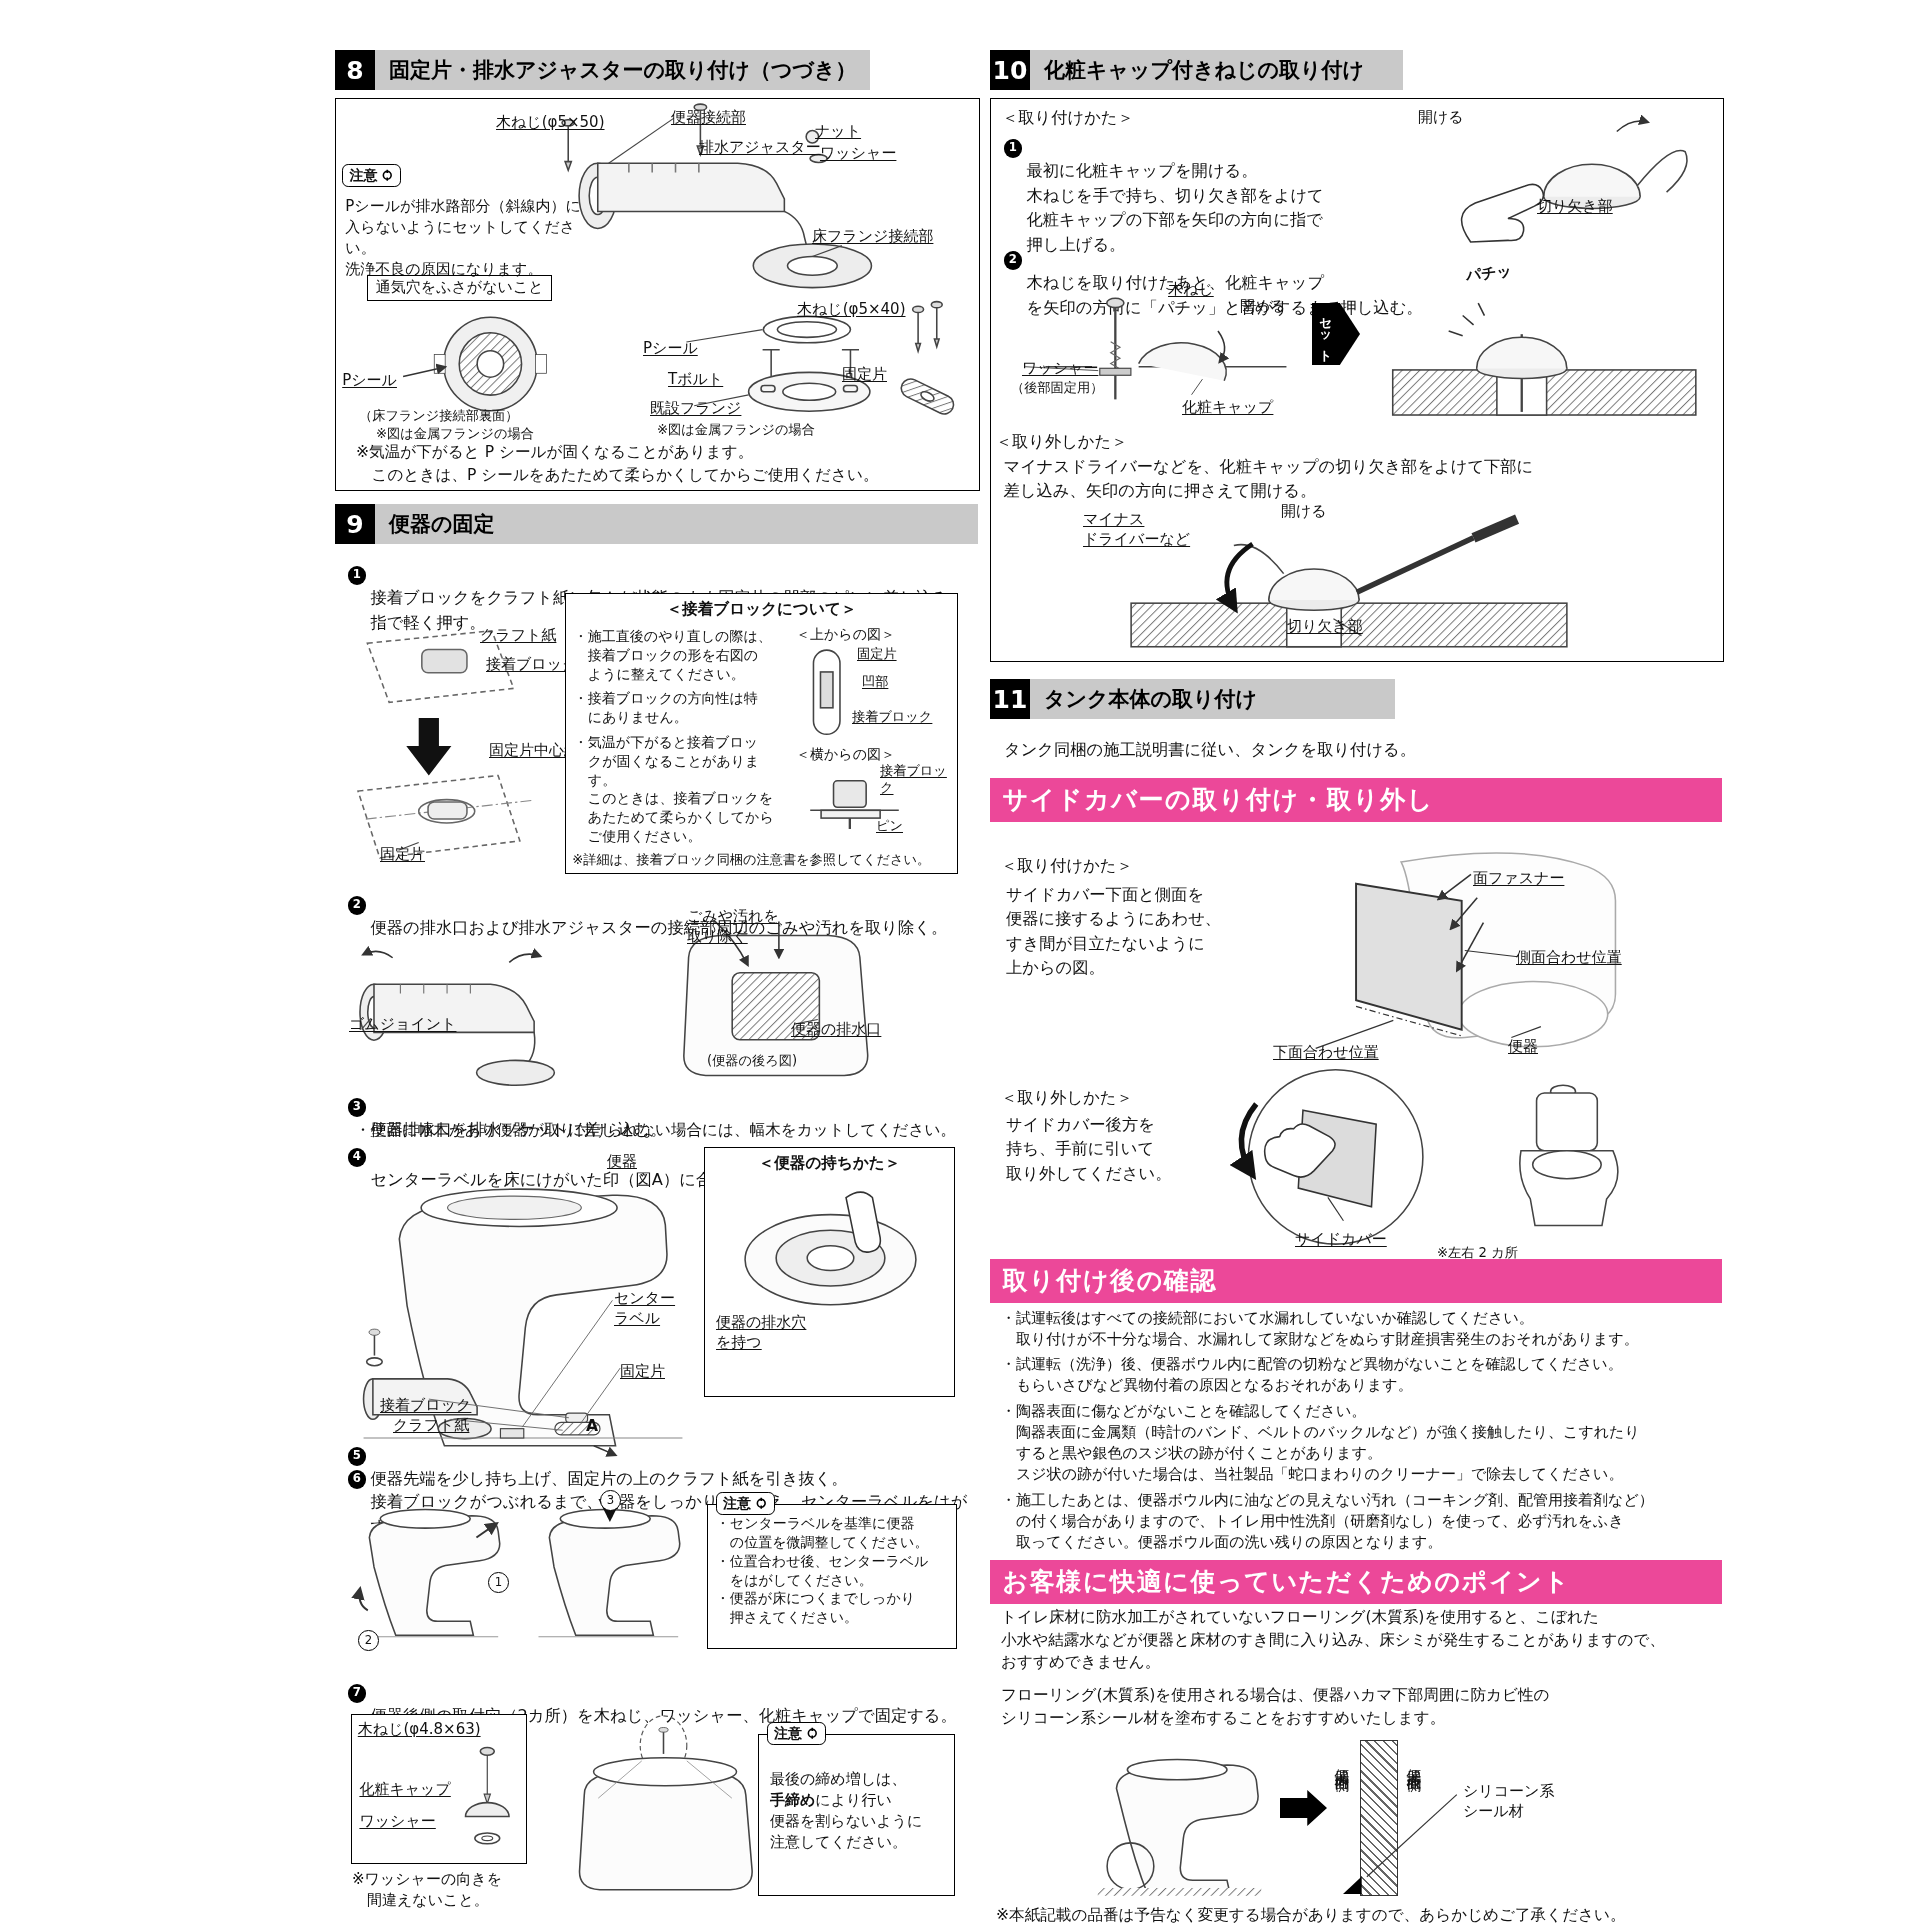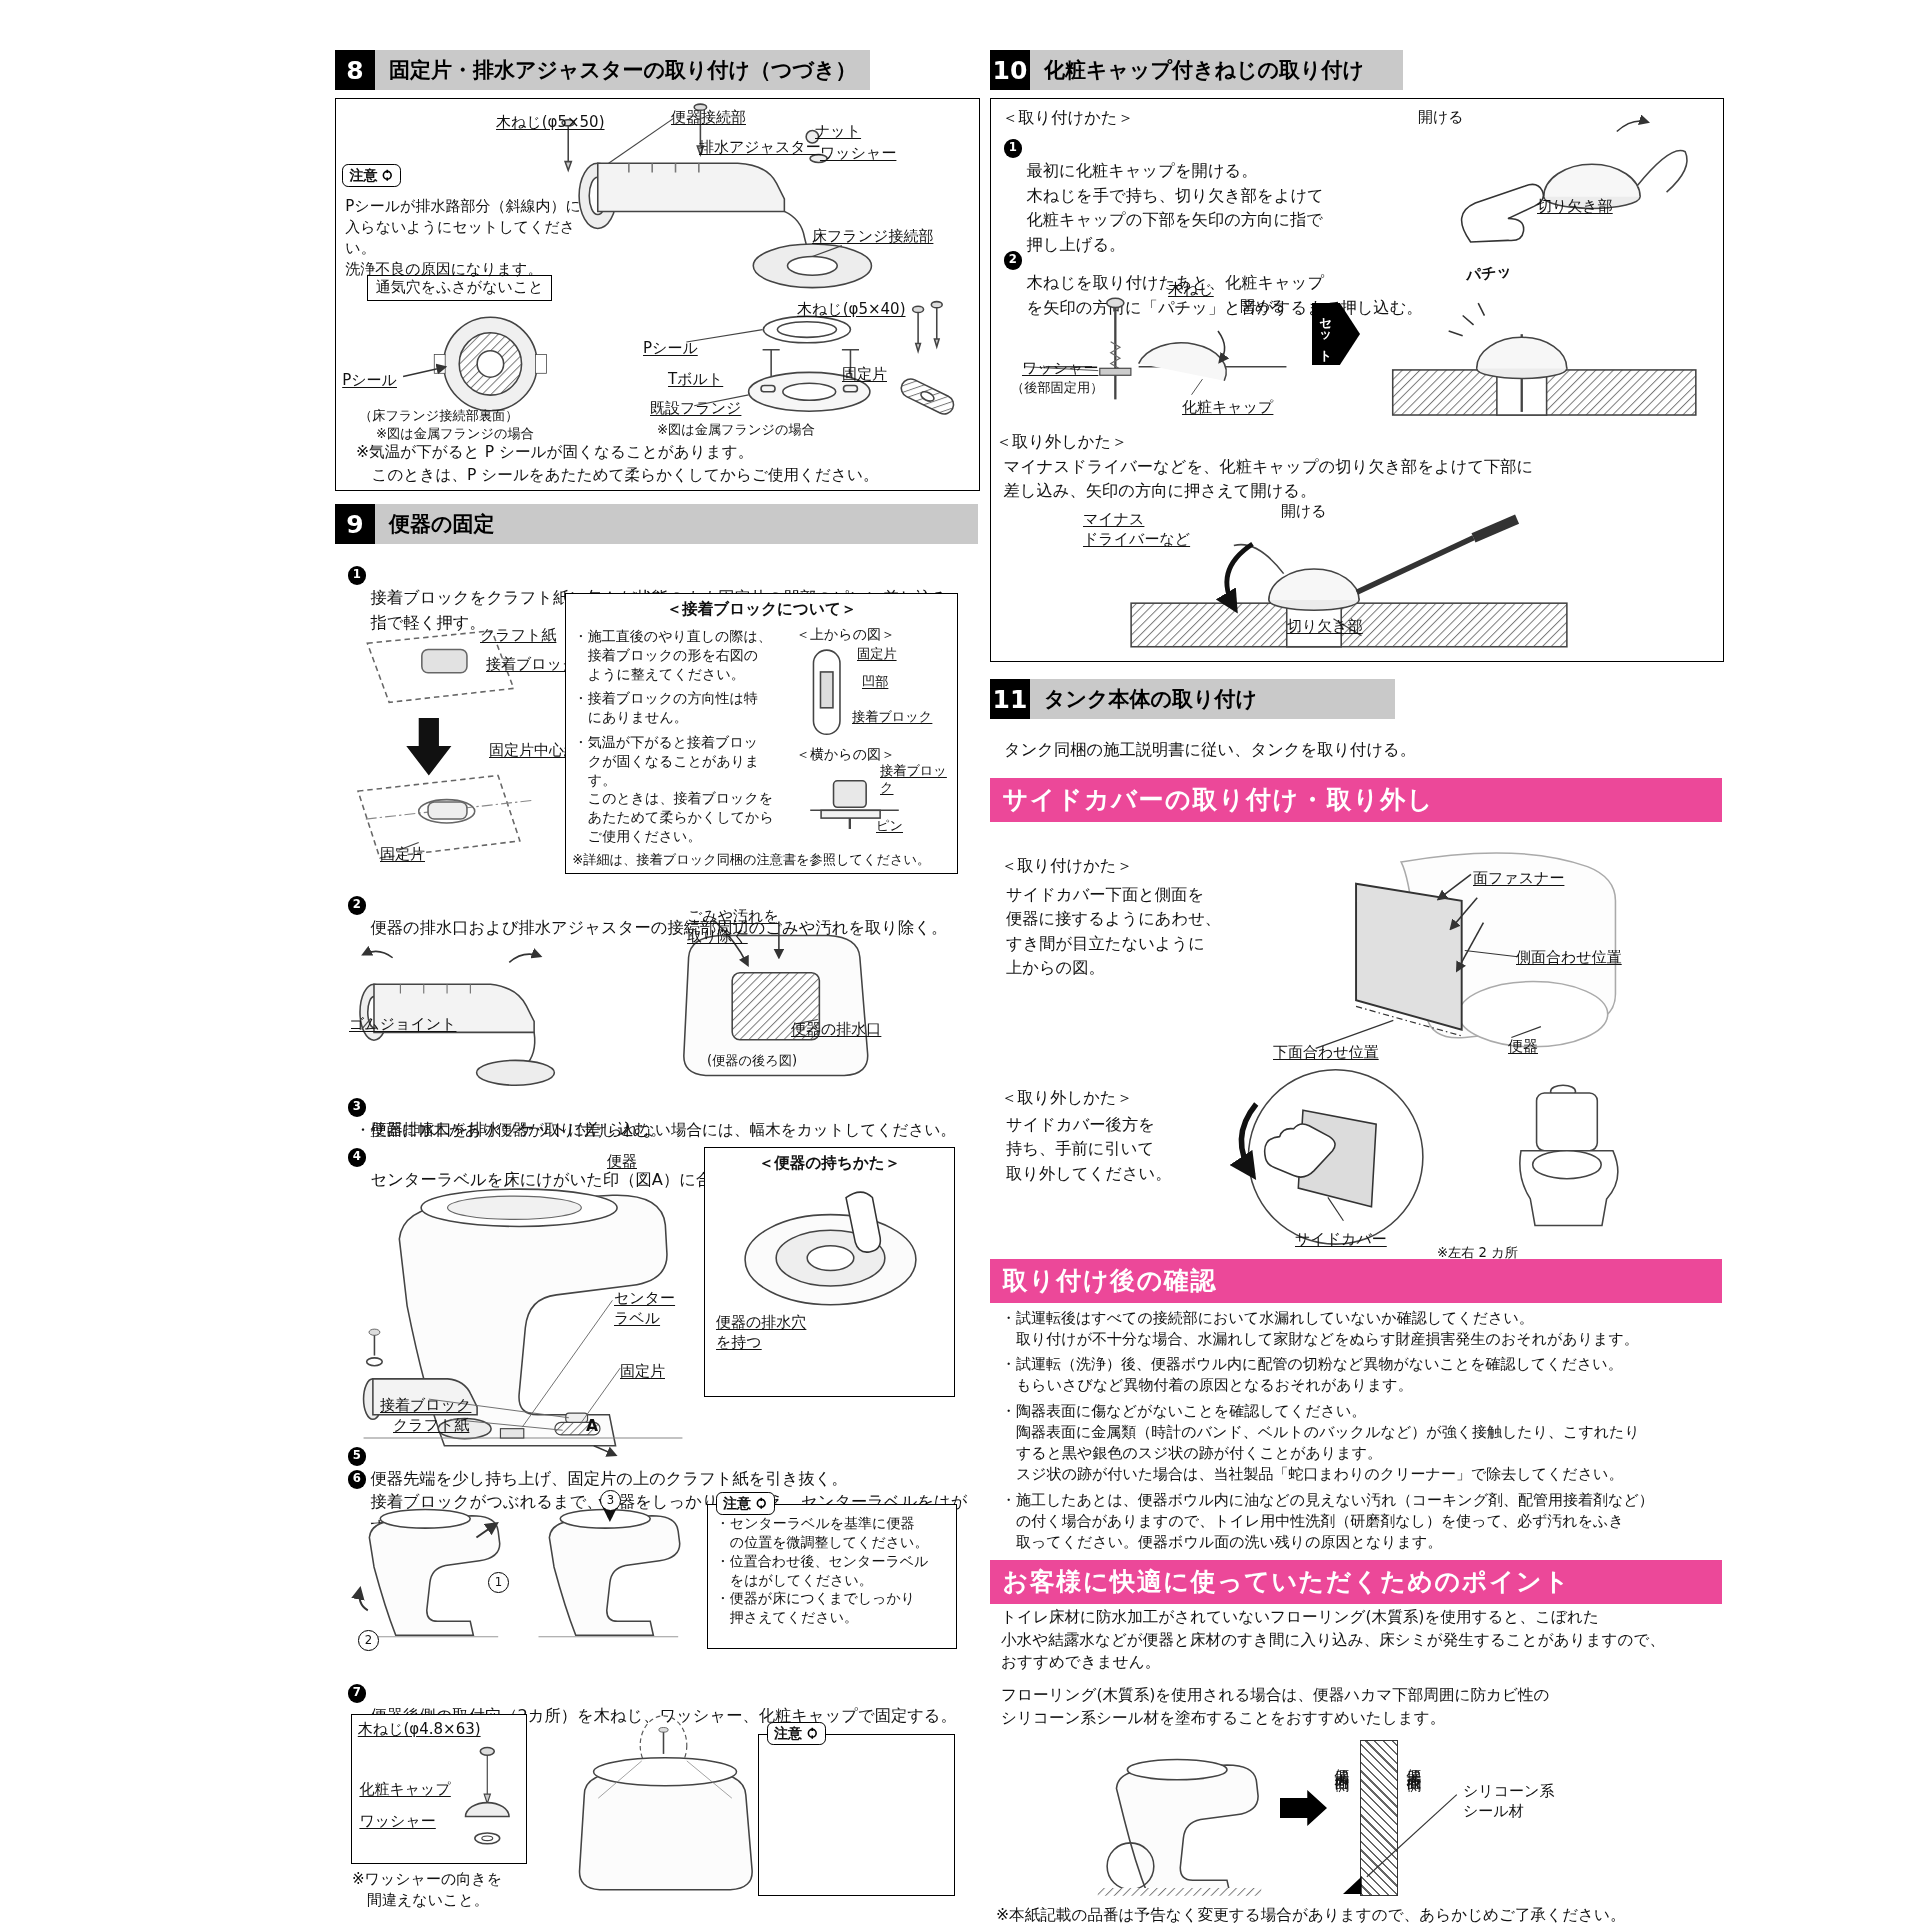--- a/index.html
+++ b/index.html
@@ -371,20 +371,26 @@
   </svg>
 
   <div class="cbox" style="left:423px;top:1183px;width:195px;height:160px">
     <span class="ctag">
       <span>注意</span>
       <svg width="12.5" height="12.5" viewBox="0 0 16 16">
             <circle cx="8" cy="8" r="5" fill="none" stroke="#000" stroke-width="2"></circle>
             <path d="M8,1 v4 M8,11 v4" stroke="#000" stroke-width="2"></path>
           </svg>
     </span>
+    <div class="txt f19" style="left:11px;top:12.5px;width:173px">
+      <span>最後の締め増しは、
+</span><b>手締め</b><span>により行い
+便器を割らないように
+注意してください。</span>
+    </div>
   </div>
 </div>
 
 <div class="hdr" style="left:990px;top:50px;width:413px">
   <div class="num">10</div>
   <div class="ttl">化粧キャップ付きねじの取り付け</div>
 </div>
 
 <div class="box" style="left:990px;top:98px;width:732px;height:562px">
   <div class="ahead" style="left:11px;top:7.8px">＜取り付けかた＞</div>

